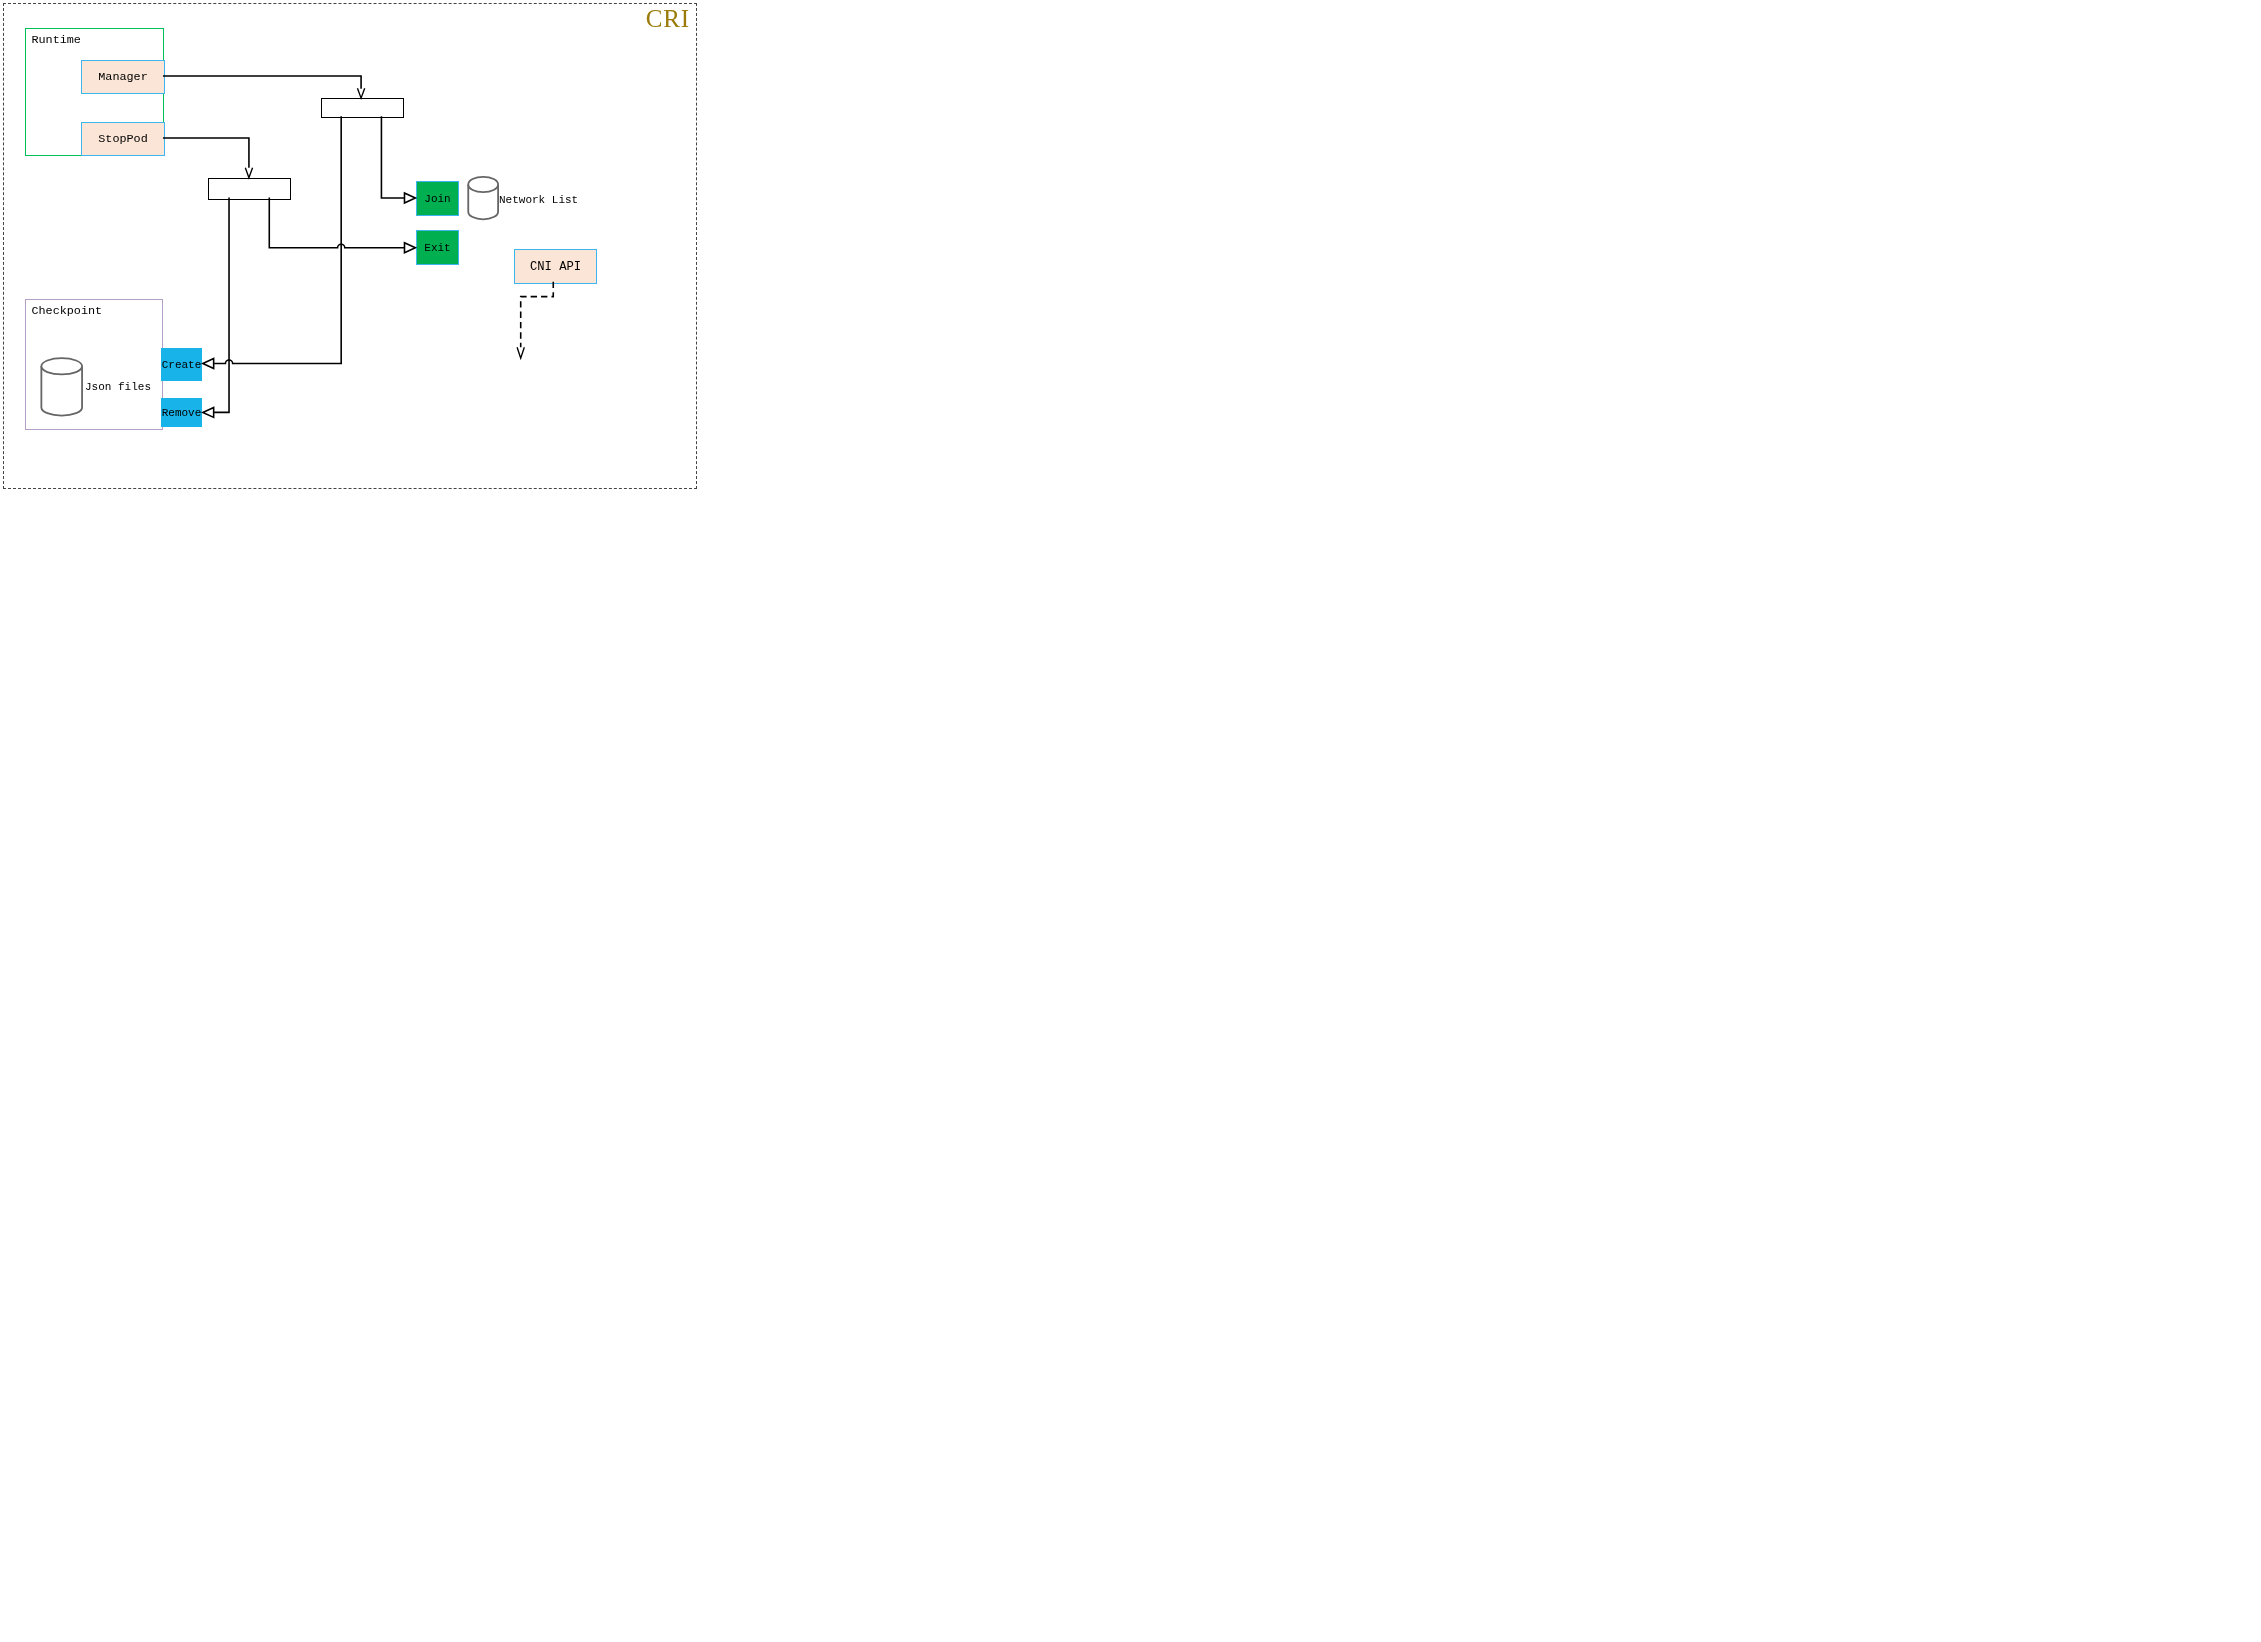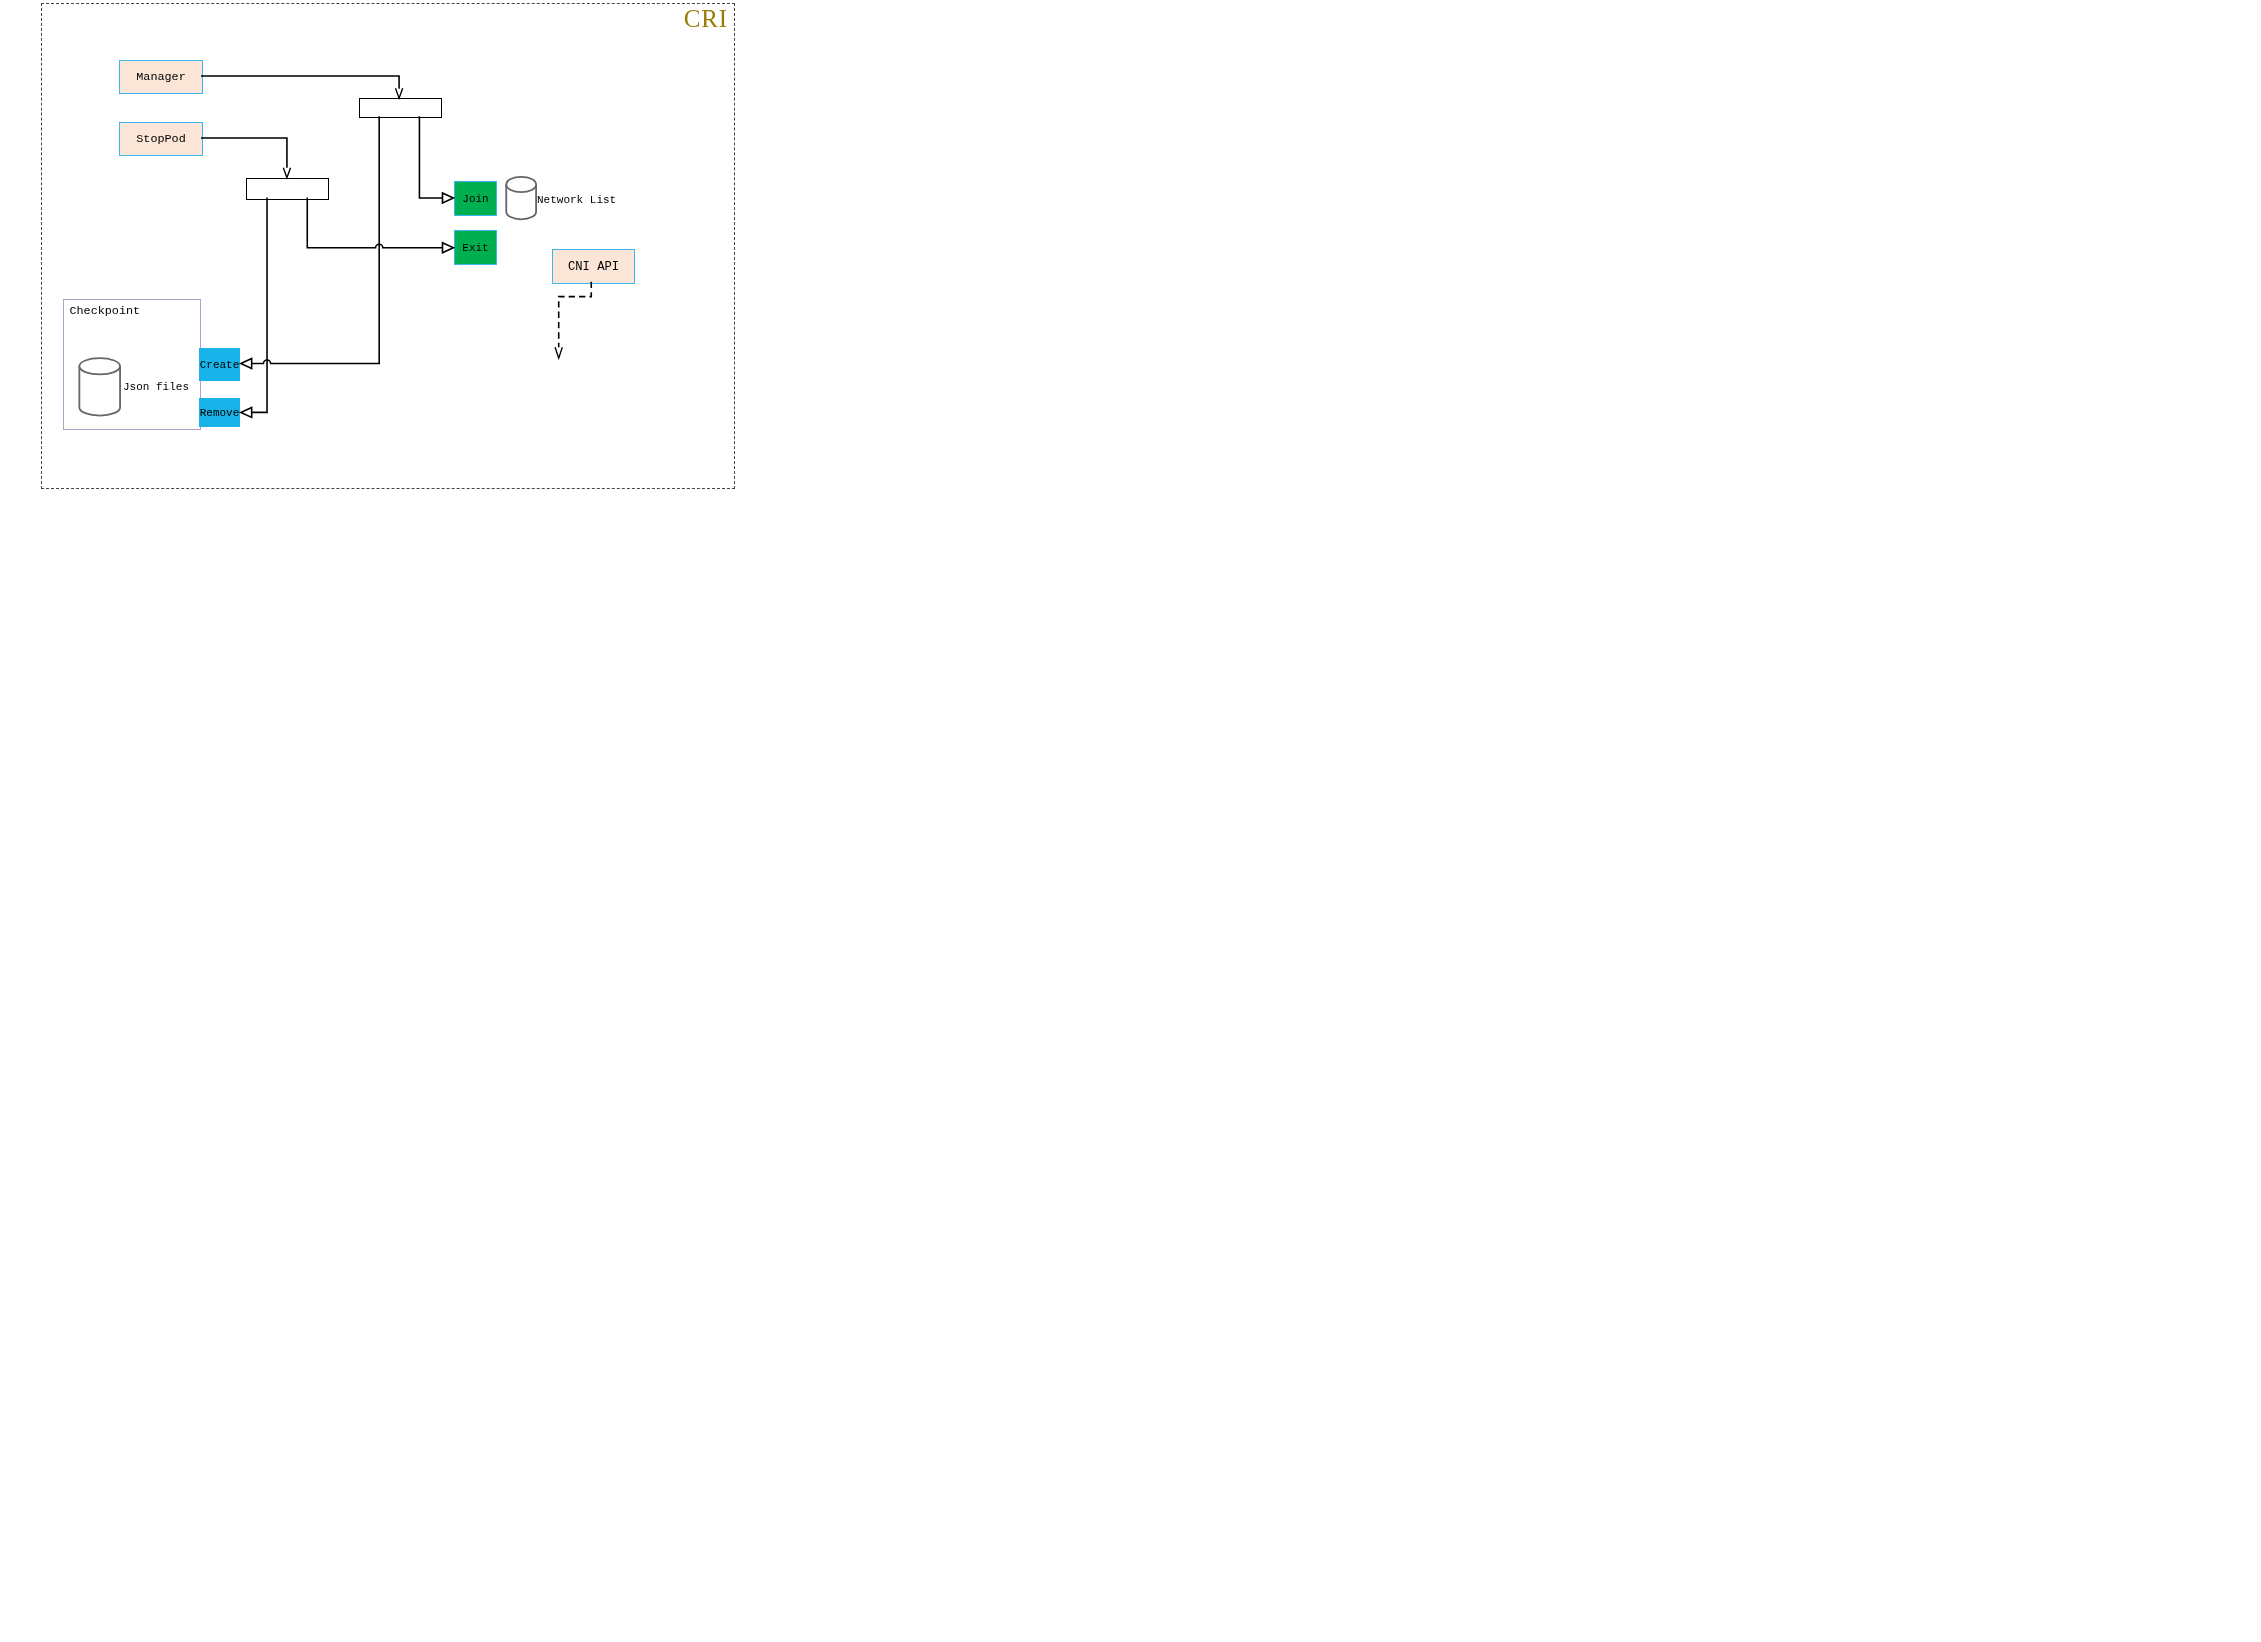--- a/index.html
+++ b/index.html
@@ -1,19 +1,19 @@
 <!DOCTYPE html>
 <html style="--accent-gold: #9a7b0a; --green-fill: #00b050; --cyan-fill: #18b3e8; --peach-fill: #fbe5d6; --cyan-border: #3db6f0; --runtime-border: #00c057; --checkpoint-border: #b4a0c7; --manager-border: #2188d8; --cylinder-stroke: #666666; --attr-bg: #efefef;font-size:7.2px"><head>
 <meta charset="utf-8">
 <style>
   html,body{margin:0;padding:0;background:#fff;}
   .stage{
     position:relative;width:700px;height:492px;background:#fff;
     font-family:"Liberation Mono","DejaVu Sans Mono",monospace;
-    color:#000;overflow:hidden;margin-left:38px;
+    color:#000;overflow:hidden;
   }
   .page-border{
     position:absolute;left:2.7px;top:2.7px;right:2.7px;bottom:2.7px;
     border:0.9px dashed #444;pointer-events:none;
   }
   .cri{
     position:absolute;right:10px;top:4.5px;
     font-family:"Liberation Serif","DejaVu Serif",serif;
     font-size:25px;line-height:1.1;color:var(--accent-gold,#9a7b0a);
     letter-spacing:0.9px;
@@ -68,20 +68,23 @@
 </style>
 </head>
 <body>
 
 <div class="stage">
 
   <div class="page-border"></div>
 
   <div class="cri">CRI</div>
 
+  <div class="frame runtime">
+    <div class="frame-title">Runtime</div>
+  </div>
   <div class="chip peach runpod">Manager</div>
   <div class="chip peach stoppod">StopPod</div>
 
   <div class="podbox podbox1"></div>
   <div class="podbox podbox2"></div>
 
   <div class="chip green joinbox">Join</div>
   <div class="chip green exitbox">Exit</div>
   <div class="chip peach cniapi">CNI API</div>
   <div class="cyl-label nl-label">Network List</div>

